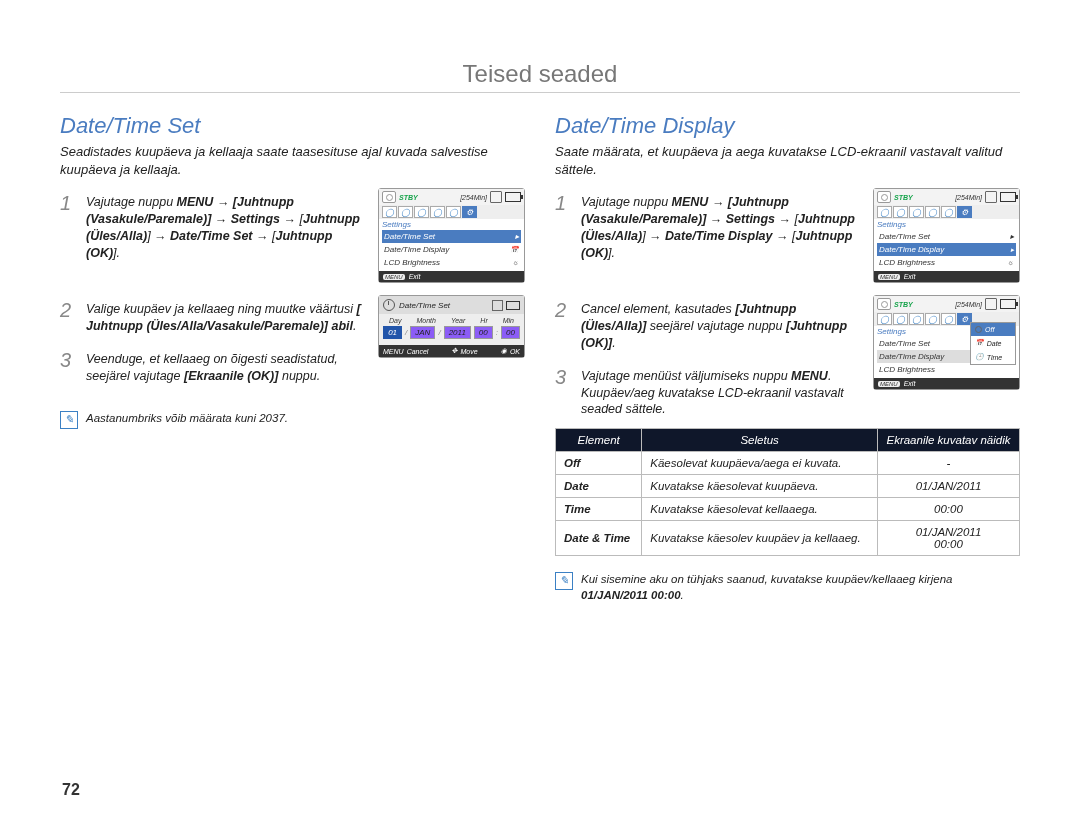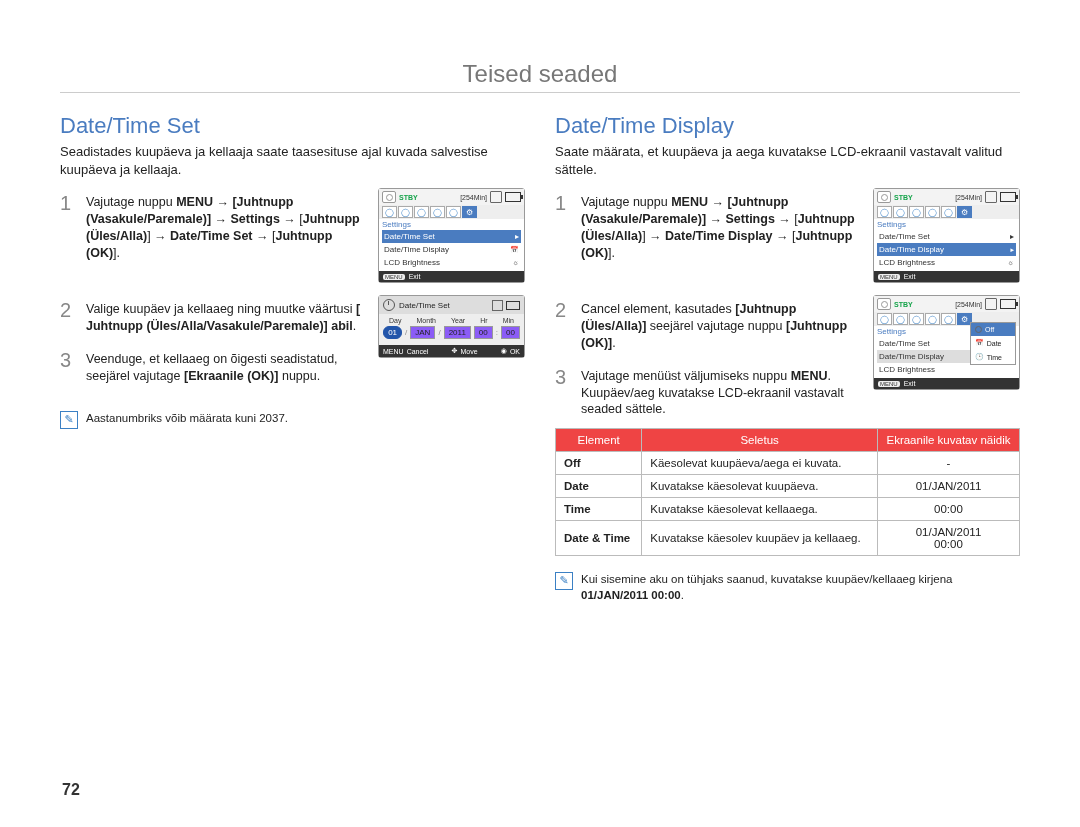--- a/index.html
+++ b/index.html
@@ -17,20 +17,21 @@
     text-align: center;
     color: #777;
     font-size: 24px;
     border-bottom: 1px solid #ccc;
     padding-bottom: 4px;
     margin-bottom: 20px;
   }
   .columns {
     display: flex;
     gap: 30px;
+    font-style: italic;
   }
   .col {
     flex: 1;
     min-width: 0;
   }
   h2.section-title {
     color: #4a7cc0;
     font-weight: normal;
     font-size: 22px;
     margin: 0 0 4px 0;
@@ -83,21 +84,21 @@
     font-size:15px;
     padding:4px 10px;
     margin: 18px 0 8px 0;
   }
   table.sub {
     border-collapse: collapse;
     width:100%;
     font-size:11.5px;
   }
   table.sub th {
-    background:#ef4444;
+    background:#0f172a;
     color:#fff;
     font-weight:normal;
     padding:5px 6px;
     border:1px solid #bbb;
     text-align:center;
   }
   table.sub td {
     border:1px solid #bbb;
     padding:5px 8px;
     text-align:left;
@@ -146,21 +147,21 @@
   .lcd-item.sel{background:#4a7cc0;color:#fff;}
   .lcd-foot{background:#333;color:#fff;font-size:7px;padding:2px 4px;display:flex;align-items:center;gap:4px;}
   .lcd-foot .tag{background:#eee;color:#333;padding:0 2px;border-radius:2px;font-size:6px;}
 
   .lcd-dts .title-row{display:flex;align-items:center;padding:3px 4px;background:#ddd;font-size:8px;}
   .lcd-dts .title-row .clock{width:10px;height:10px;border:1px solid #555;border-radius:50%;margin-right:4px;position:relative;}
   .lcd-dts .title-row .clock::after{content:"";position:absolute;left:4px;top:1px;width:1px;height:4px;background:#555;}
   .lcd-dts .row-lab{display:flex;justify-content:space-between;padding:3px 10px 0;font-size:7px;color:#333;}
   .lcd-dts .row-val{display:flex;gap:3px;justify-content:center;align-items:center;padding:2px 0 6px;font-size:8px;}
   .lcd-dts .row-val .box{border:1px solid #999;padding:1px 4px;background:#8b5cf6;}
-  .lcd-dts .row-val .box.sel{background:#2255aa;color:#fff;border-color:#2255aa;border-radius:6px;}
+  .lcd-dts .row-val .box.sel{background:#2255aa;color:#fff;border-color:#2255aa;}
   .lcd-dts .row-val .div{color:#888;}
   .lcd-dts .foot{background:#333;color:#fff;font-size:7px;padding:2px 4px;display:flex;align-items:center;gap:6px;justify-content:space-between;}
   .lcd-dts .foot .grp{display:flex;align-items:center;gap:3px;}
 
   .popup{position:relative;}
   .popup .menu{
     position:absolute;
     right:3px;
     top:26px;
     width:44px;

